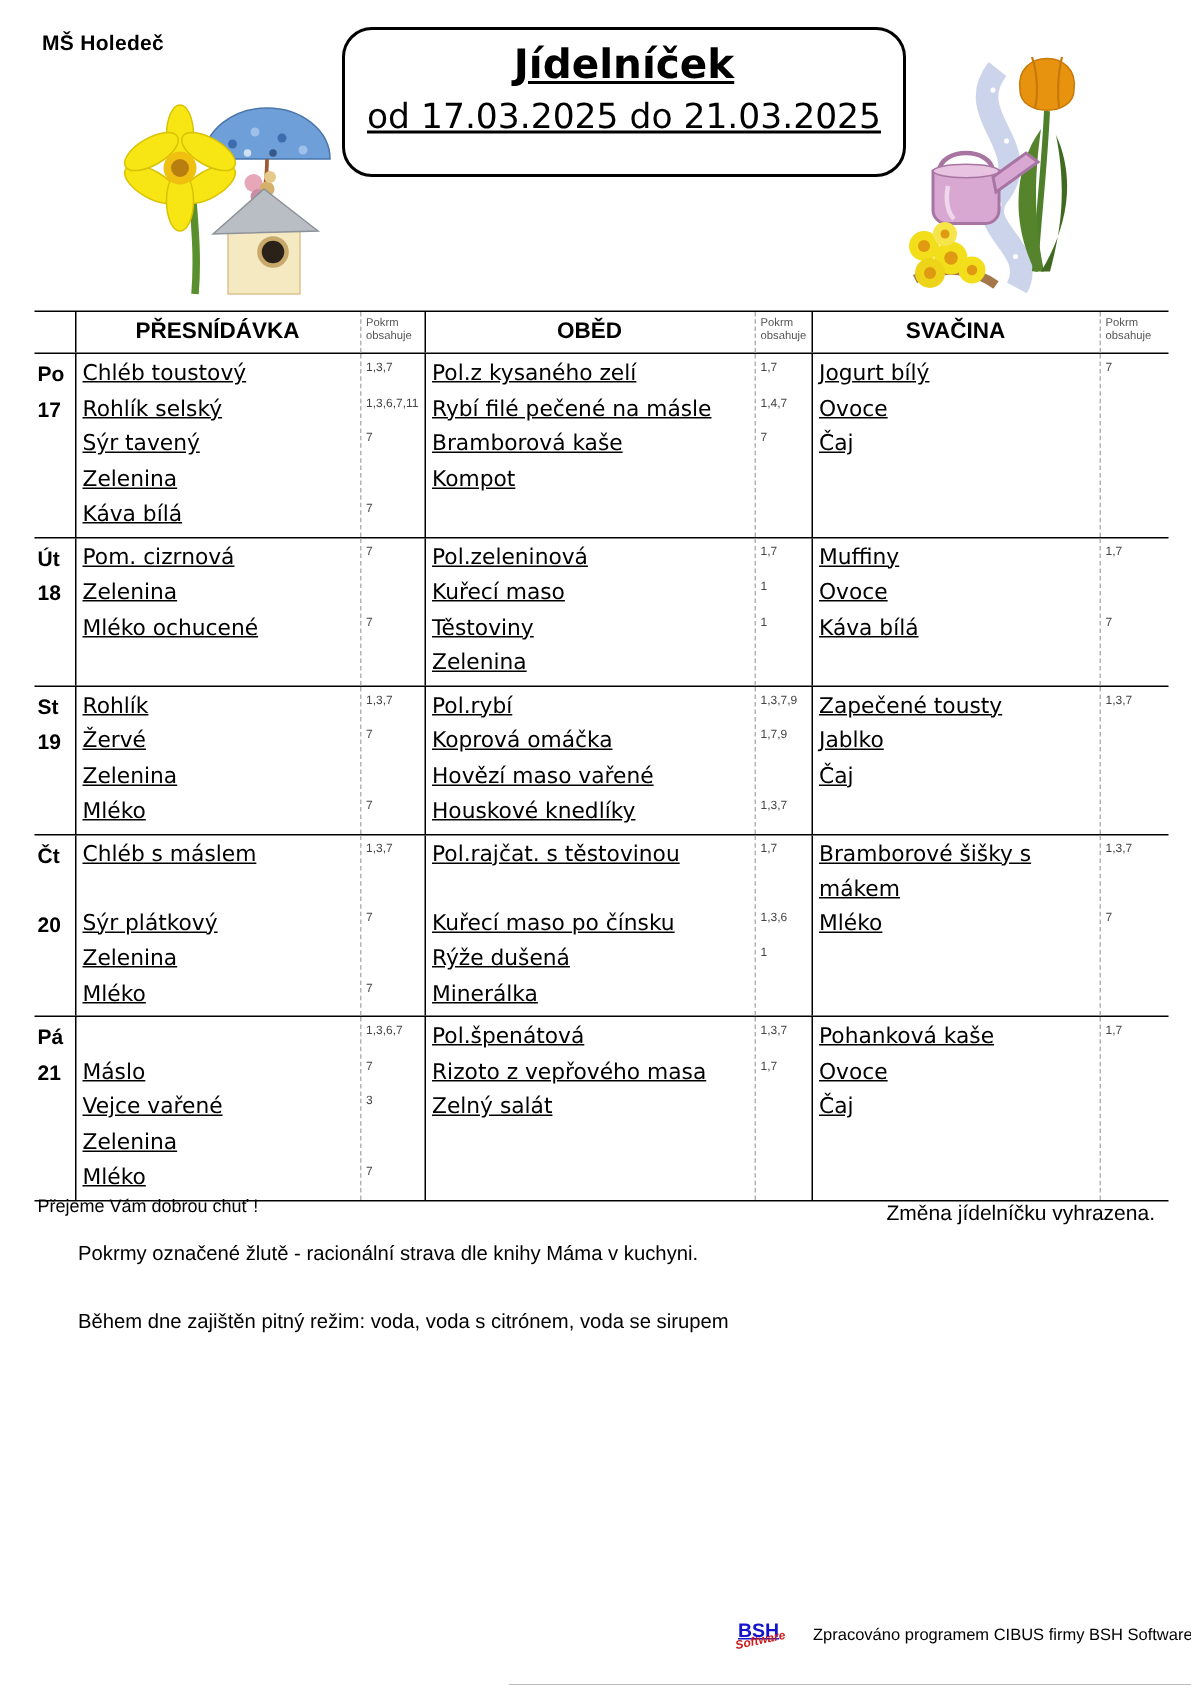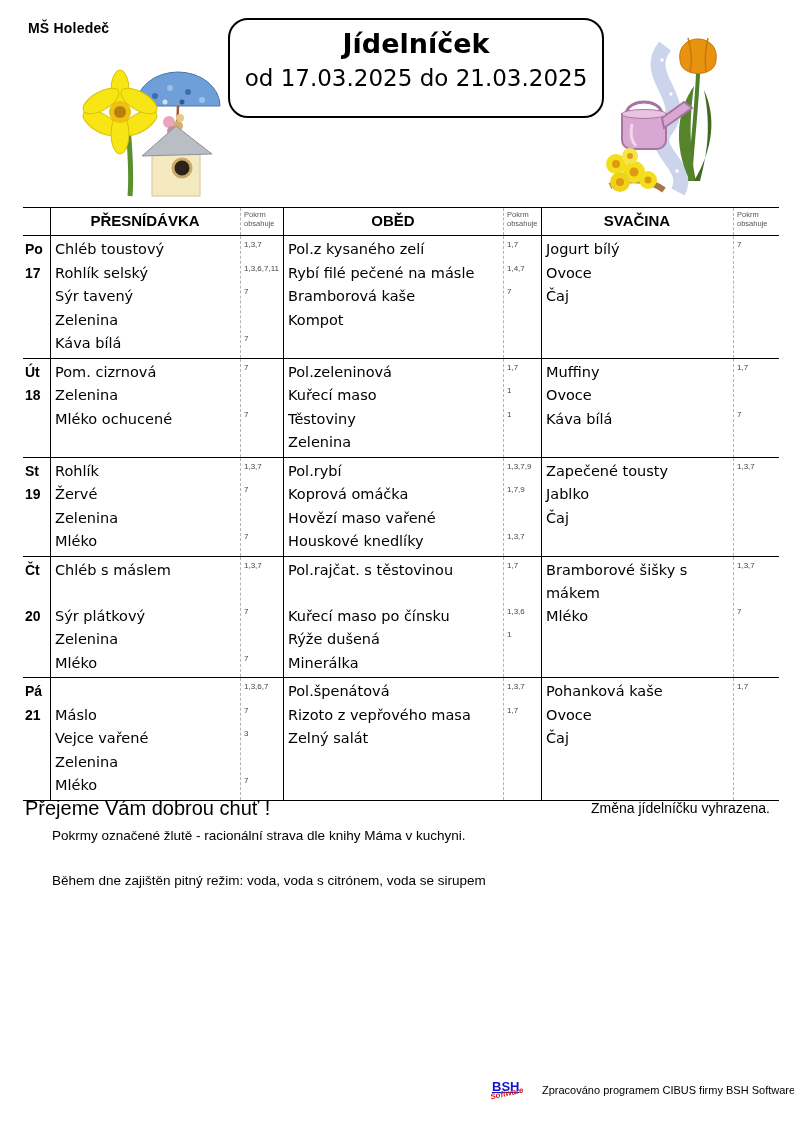--- a/index.html
+++ b/index.html
@@ -1,21 +1,21 @@
 <!DOCTYPE html>
 <html><head>
 <meta charset="utf-8">
 <style>
   html,body{margin:0;padding:0;background:#888;}
   .page{
     position:relative; width:794px; height:1123px; background:#fff;
     font-family:"Liberation Sans", sans-serif; color:#000; overflow:hidden;
     margin:0 auto;
   }
-  .comic{ font-family:"DejaVu Sans", sans-serif; }
+  .comic{ font-family:"DejaVu Sans", sans-serif;text-decoration:underline; }
 
   .school{ position:absolute; left:28px; top:20px; font-size:14px; font-weight:bold; letter-spacing:.2px; }
 
   .titlebox{
     position:absolute; left:228px; top:18px; width:372px; height:96px;
     border:2px solid #000; border-radius:20px; text-align:center; background:#fff;
   }
   .titlebox .t1{ font-size:27px; font-weight:bold; margin-top:8px; }
   .titlebox .t2{ font-size:23px; margin-top:6px; }
 
@@ -37,21 +37,21 @@
 
   .day-abbr,.day-num{ grid-column:1; font-weight:bold; font-size:14px; line-height:23px; padding-left:2px; }
   .dish{ font-family:"DejaVu Sans",sans-serif; font-size:14.5px; line-height:23px; padding:0 10px 0 5px; }
   .alg{ font-size:8px; line-height:9.5px; color:#444; padding:2px 1px 0 4px; }
 
   .v{ position:absolute; top:0; bottom:0; width:0; }
   .v.s{ border-left:1px solid #000; }
   .v.d{ border-left:1px dashed #b3b3b3; }
 
   
-  .wish{ position:absolute; left:25px; top:797px; font-size:20px; }
+  .wish{ position:absolute; left:25px; top:797px; font-size:12px; }
   .notice{ position:absolute; right:24px; top:800px; font-size:14px; }
   .note1{ position:absolute; left:52px; top:828px; font-size:13.5px; }
   .note2{ position:absolute; left:52px; top:873px; font-size:13.5px; }
 
   .credit{ position:absolute; left:492px; top:1080px; display:flex; align-items:flex-start; }
   .bsh-logo{ position:relative; width:30px; height:22px; margin-right:20px; }
   .bsh-top{ font-weight:bold; font-size:13px; line-height:13px; text-decoration:underline; letter-spacing:0; }
   .bsh-sub{ position:absolute; left:-2px; top:9px; font-size:8px; font-style:italic; transform:rotate(-12deg); font-weight:bold; }
   .credit-text{ font-size:11px; line-height:13px; padding-top:4px; white-space:nowrap; }
 </style>

